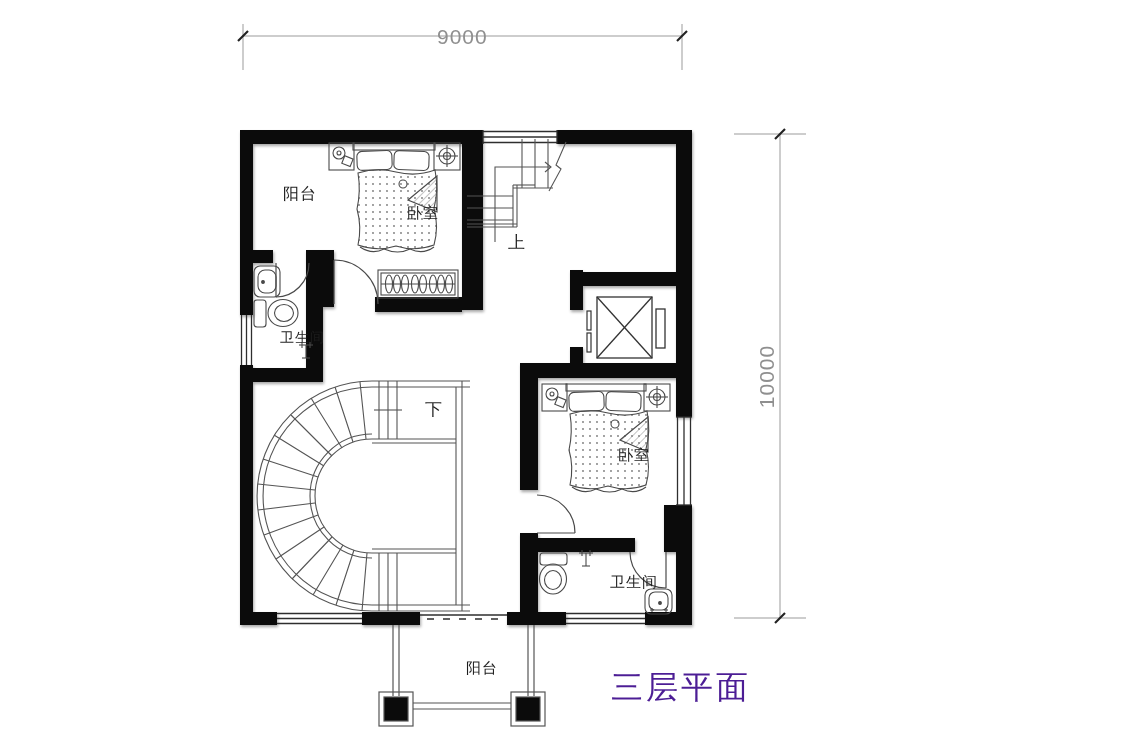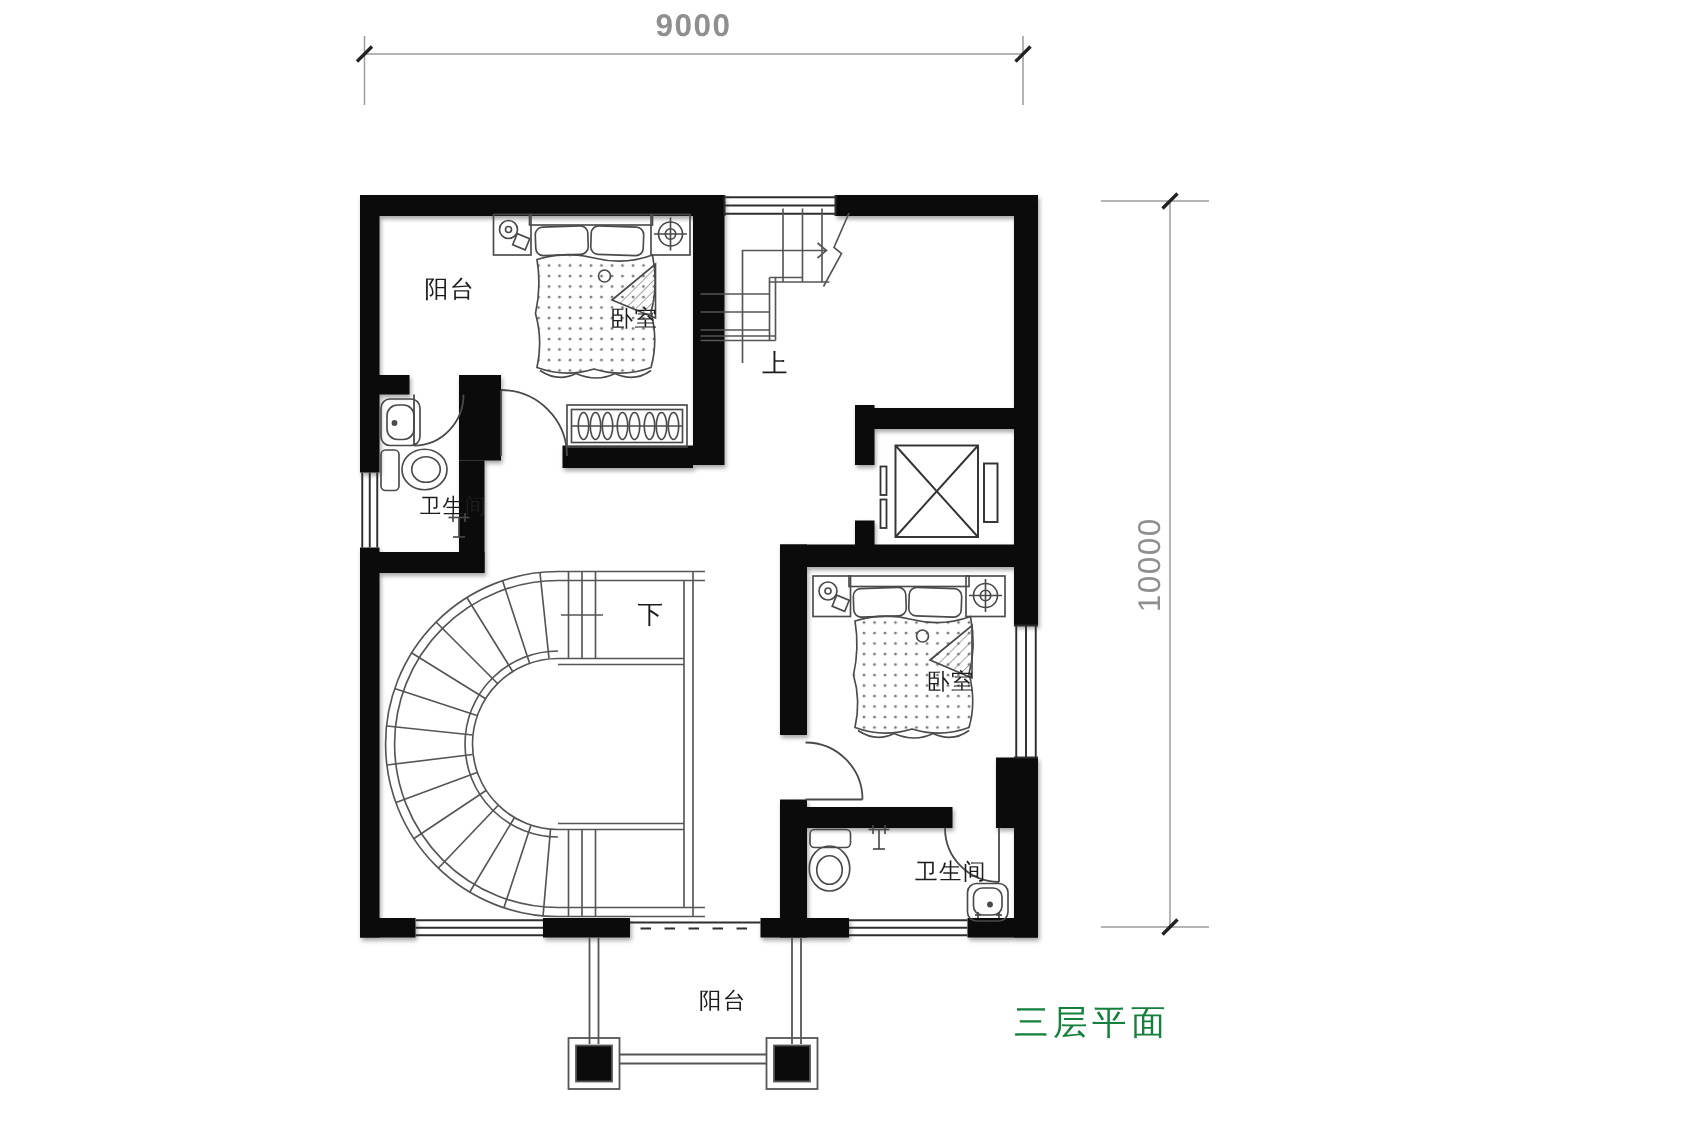--- a/index.html
+++ b/index.html
@@ -29,25 +29,25 @@
     letter-spacing:1px;
     white-space:nowrap;
     line-height:1;
   }
   .dim.vert{
     transform:rotate(-90deg);
     transform-origin:center center;
   }
   #plan-title{
     position:absolute;
-    left:676px;top:668px;
+    left:611px;top:668px;
     font-family:"Liberation Serif", serif;
-    font-size:23px;
+    font-size:32px;
     letter-spacing:3px;
-    color:#15803d;
+    color:#4c1d95;
     line-height:1.2;
   }
 </style>
 </head>
 <body>
 
 <div id="stage">
 
 <svg width="1134" height="752" viewBox="0 0 1134 752">
   <defs>
@@ -356,18 +356,18 @@
 
 <div class="label" style="left:262px;top:186px;font-size:16px;">阳台</div>
 <div class="label" style="left:386px;top:205px;">卧室</div>
 <div class="label" style="left:259px;top:330px;font-size:14px;">卫生间</div>
 <div class="label big" style="left:487px;top:234px;">上</div>
 <div class="label big" style="left:404px;top:401px;">下</div>
 <div class="label" style="left:597px;top:447px;">卧室</div>
 <div class="label" style="left:589px;top:574px;">卫生间</div>
 <div class="label" style="left:445px;top:660px;">阳台</div>
 
-<div class="dim" style="left:437px;top:7px;font-weight:bold;">9000</div>
+<div class="dim" style="left:437px;top:26px;">9000</div>
 <div class="dim vert" style="left:735px;top:366px;">10000</div>
 
 <div id="plan-title">三层平面</div>
 
 </div>
 
 </body></html>

